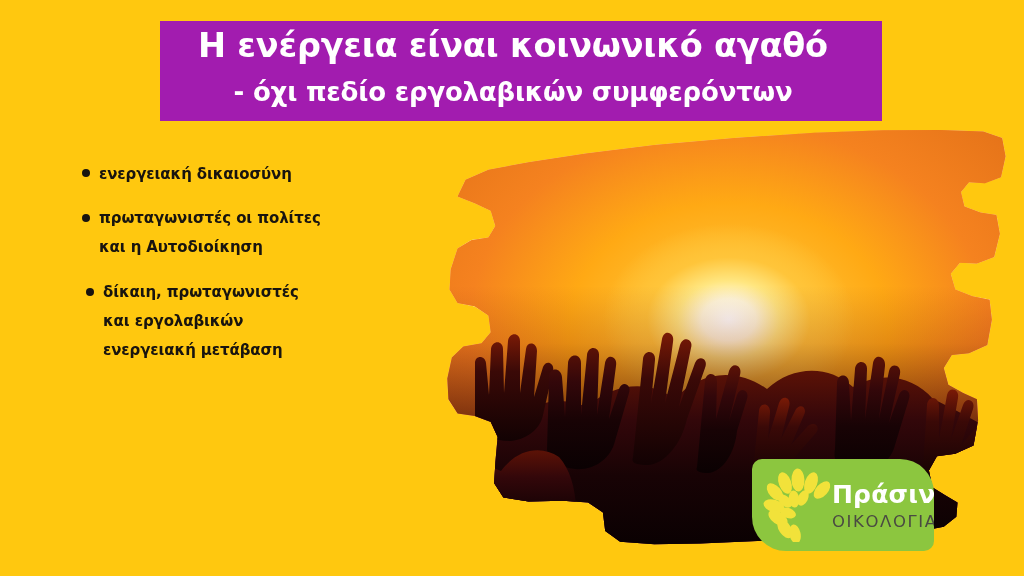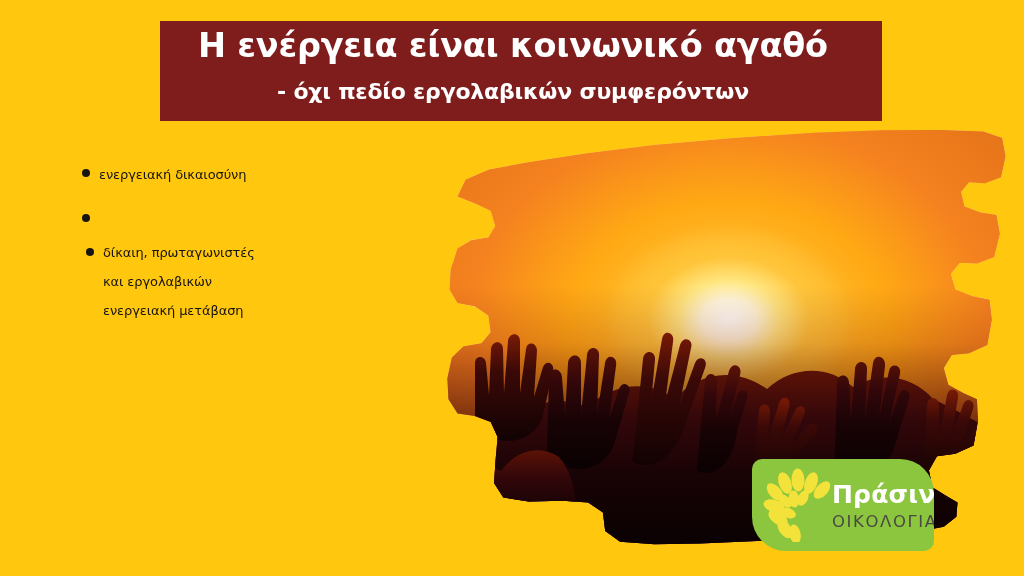--- a/index.html
+++ b/index.html
@@ -19,38 +19,38 @@
     font-family: "DejaVu Sans", "Liberation Sans", sans-serif;
   }
 
   
   #title-band {
     position: absolute;
     left: 160px;
     top: 21px;
     width: 722px;
     height: 100px;
-    background: #7f1d1d;
+    background: #a21caf;
     display: flex;
     flex-direction: column;
     align-items: center;
     justify-content: center;
     padding: 2px 22px 6px 6px;
     z-index: 6;
   }
   .title-line {
     color: #FFFFFF;
     font-weight: bold;
     font-size: 33.5px;
     line-height: 46px;
     letter-spacing: -0.2px;
     white-space: nowrap;
     text-align: center;
   }
-  .title-line.l2 { font-size: 22px; }
+  .title-line.l2 { font-size: 26px; }
 
   
   #bullets {
     position: absolute;
     left: 82px;
     top: 160px;
     width: 350px;
     z-index: 5;
   }
   .bullet-item {
@@ -62,22 +62,22 @@
     flex: 0 0 auto;
     width: 8px;
     height: 8px;
     border-radius: 50%;
     background: #18140F;
     margin-top: 10px;
     margin-right: 9px;
   }
   .bullet-text {
     color: #18140F;
-    font-weight: normal;
-    font-size: 13px;
+    font-weight: bold;
+    font-size: 15px;
     line-height: 29px;
     letter-spacing: -0.1px;
   }
   .bullet-item.b1 .bullet-dot { margin-top: 9px; }
   .bullet-item.b2 { margin-bottom: 16px; }
   .bullet-item.b3 { margin-bottom: 13px; }
   .bullet-item.b4 .bullet-dot { margin-left: 4px; }
 
   
   #photo-wrap {
@@ -207,20 +207,24 @@
 
     <div class="bullet-item b1">
       <span class="bullet-dot"></span>
       <span class="bullet-text">
         <span>ενεργειακή δικαιοσύνη</span>
       </span>
     </div>
 
     <div class="bullet-item b2">
       <span class="bullet-dot"></span>
+      <span class="bullet-text">
+        <span>πρωταγωνιστές οι πολίτες</span><br>
+        <span>και η Αυτοδιοίκηση</span>
+      </span>
     </div>
 
 
     <div class="bullet-item b4">
       <span class="bullet-dot"></span>
       <span class="bullet-text">
         <span>δίκαιη, πρωταγωνιστές</span><br>
         <span>και εργολαβικών</span><br>
         <span>ενεργειακή μετάβαση</span>
       </span>

